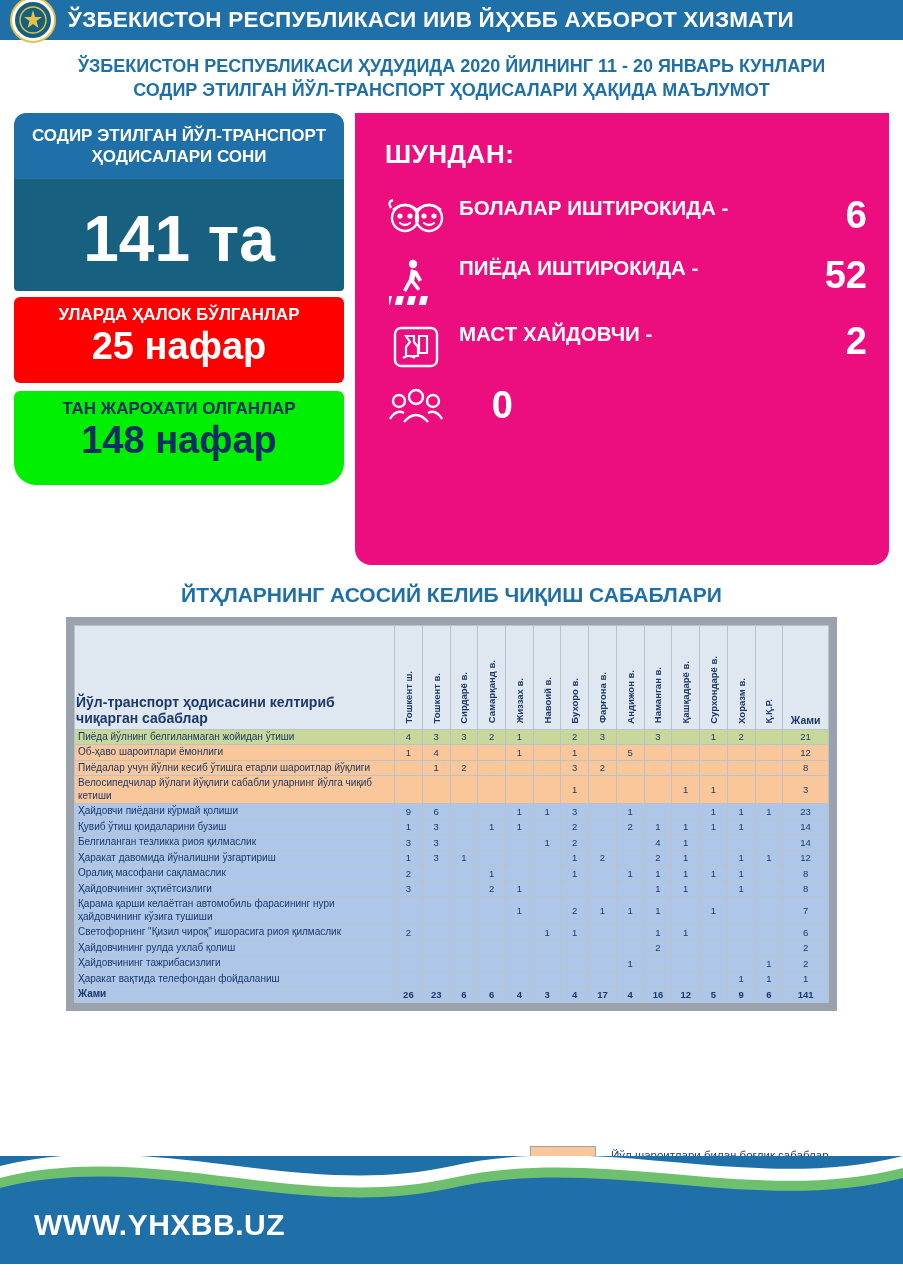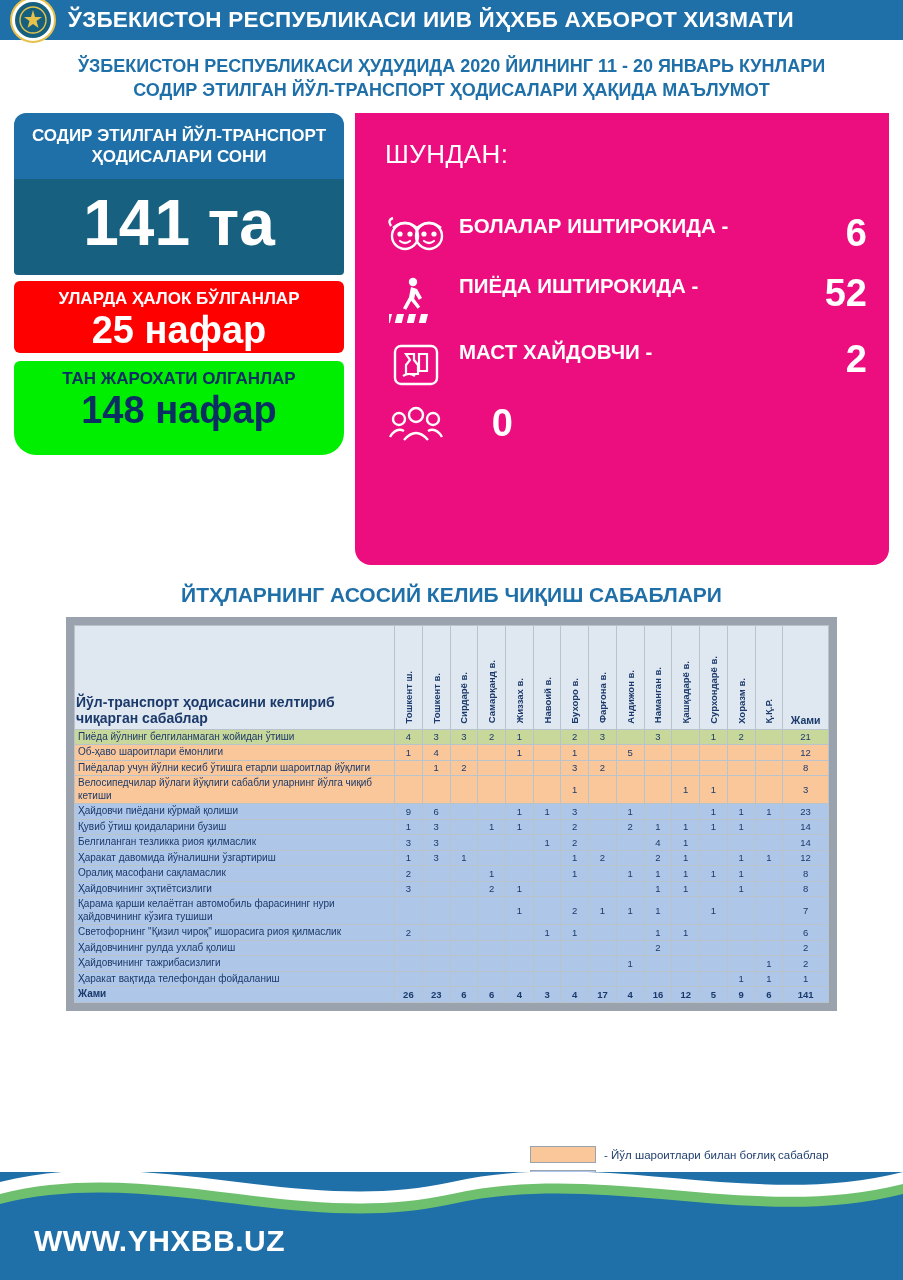--- a/index.html
+++ b/index.html
@@ -70,30 +70,30 @@
     padding: 12px 10px 12px;
     border-radius: 12px 12px 0 0;
   }
   .card-total-body {
     background: #17607f;
     color: #fff;
     text-align: center;
     font-weight: bold;
     font-size: 64px;
     line-height: 1;
-    padding: 12px 0 20px;
+    padding: 28px 0 20px;
     border-radius: 0 0 4px 4px;
   }
   .card-red {
     margin-top: 6px;
     background: #ff0000;
     border-radius: 6px;
     color: #fff;
     text-align: center;
-    padding: 8px 0 2px;
+    padding: 8px 0 16px;
   }
   .card-red .lbl { font-weight: bold; font-size: 17px; }
   .card-red .val { font-weight: bold; font-size: 38px; line-height: 1.05; margin-top: 2px;}
   .card-green {
     margin-top: 8px;
     background: #00ee00;
     border-radius: 6px 6px 22px 22px;
     color: #0a2a5e;
     text-align: center;
     padding: 8px 0 24px;
@@ -103,23 +103,23 @@
 
   .right-col {
     flex: 1 1 auto;
     background: #ec0e7e;
     border-radius: 0 0 16px 16px;
     color: #ffffff;
     padding: 22px 18px 18px 24px;
     min-height: 452px;
   }
   .shundan {
-    font-weight: normal;
+    font-weight: bold;
     font-size: 26px;
-    margin: 4px 0 44px 6px;
+    margin: 4px 0 26px 6px;
     letter-spacing: .5px;
   }
   .pink-row {
     display: flex;
     align-items: flex-start;
     margin-bottom: 14px;
   }
   .pink-icon {
     width: 74px; flex: 0 0 74px;
     display: flex; align-items: center; justify-content: center;
@@ -203,21 +203,21 @@
     top: 1146px;
     font-size: 11.5px;
     color: #23406e;
   }
   .legend-row { display: flex; align-items: center; margin-bottom: 7px; }
   .swatch { width: 66px; height: 17px; margin-right: 8px; border: 1px solid #9aa3ad; }
 
   
   .footer {
     position: absolute;
-    left: 0; bottom: 0;
+    left: 0; bottom: 16px;
     width: 903px; height: 108px;
     background: #1f6fa8;
     overflow: hidden;
   }
   .footer svg { position: absolute; top: -34px; left: 0; }
   .footer .url {
     position: absolute;
     left: 34px; bottom: 22px;
     color: #fff;
     font-weight: bold;

